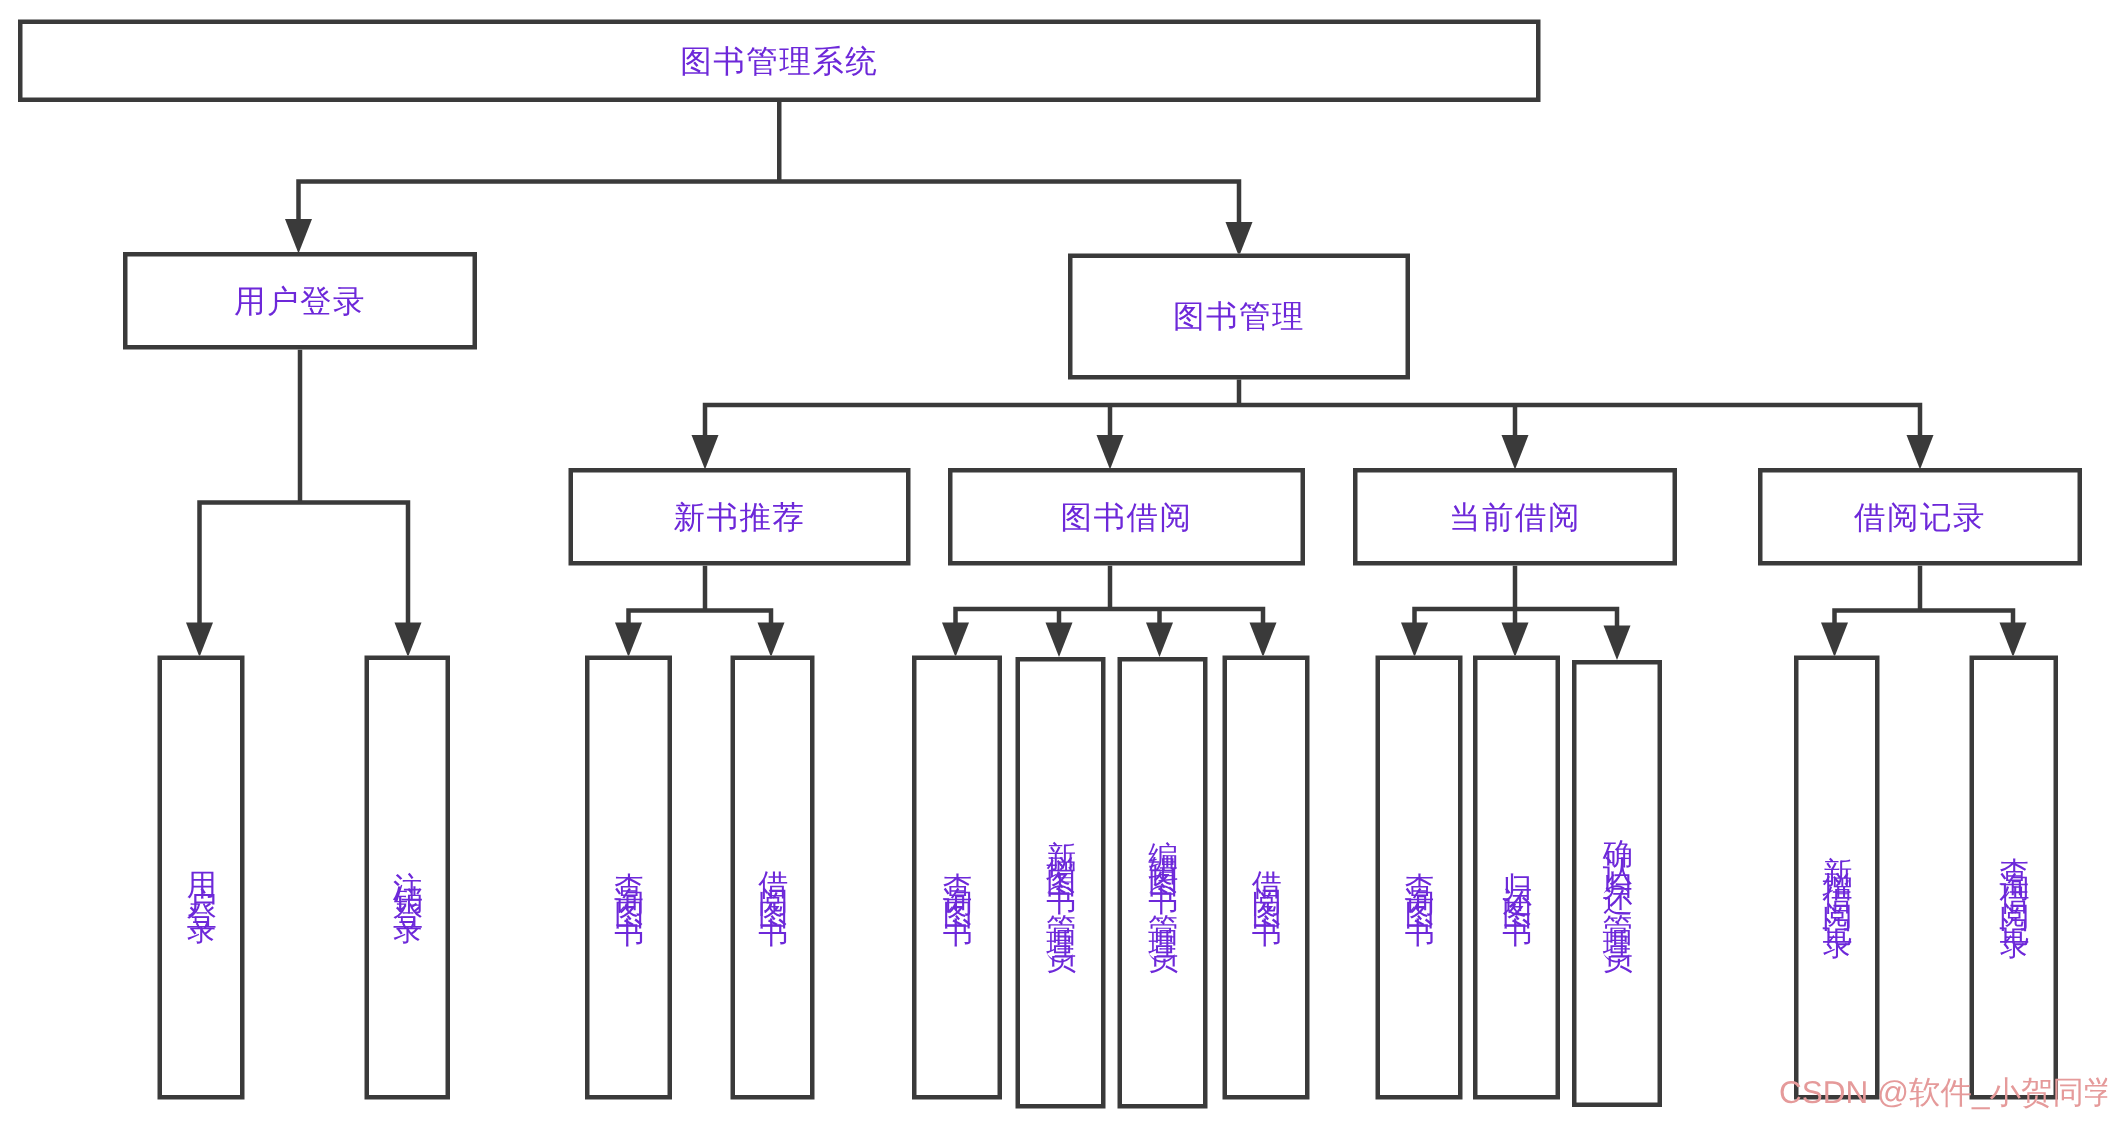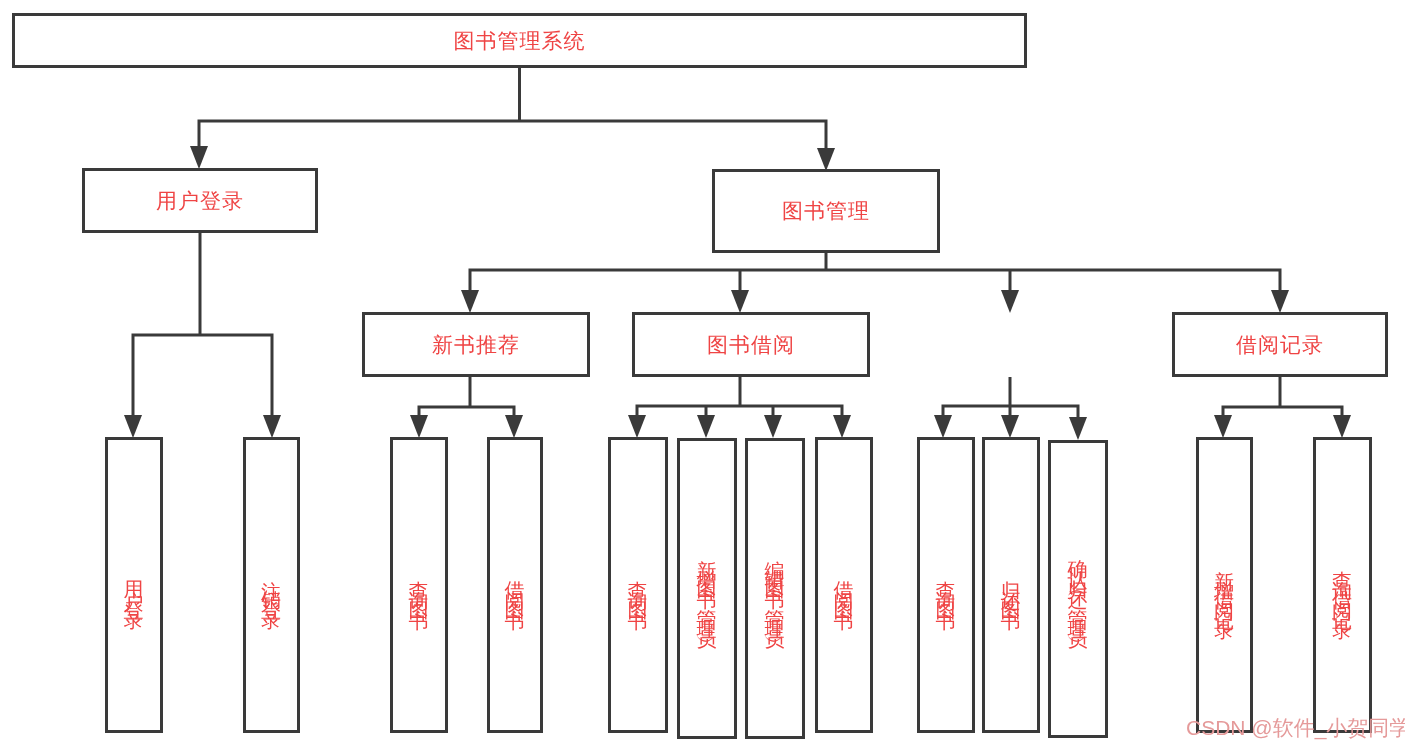--- a/index.html
+++ b/index.html
@@ -22,21 +22,21 @@
     z-index: 1;
   }
   .node {
     position: absolute;
     box-sizing: border-box;
     background: #ffffff;
     border: 3px solid #3a3a3a;
     display: flex;
     align-items: center;
     justify-content: center;
-    color: #ef4444;
+    color: #6d28d9;
     z-index: 2;
   }
   .hnode {
     font-size: 21px;
     letter-spacing: 1px;
     white-space: nowrap;
   }
   .vnode {
     font-size: 20px;
   }
@@ -44,21 +44,21 @@
     writing-mode: vertical-rl;
     text-orientation: mixed;
     letter-spacing: 10px;
     line-height: 1;
     white-space: nowrap;
   }
   
   .n-root          { left: 12px;   top: 13px;  width: 1015px; height: 55px; }
   .n-user-login    { left: 82px;   top: 168px; width: 236px;  height: 65px; }
   .n-book-mgmt     { left: 712px;  top: 169px; width: 228px;  height: 84px; }
-  .n-new-books     { left: 362px;  top: 312px; width: 228px;  height: 65px; }
+  .n-new-books     { left: 379px;  top: 312px; width: 228px;  height: 65px; }
   .n-book-borrow   { left: 632px;  top: 312px; width: 238px;  height: 65px; }
   .n-cur-borrow    { left: 902px;  top: 312px; width: 216px;  height: 65px; }
   .n-borrow-rec    { left: 1172px; top: 312px; width: 216px;  height: 65px; }
   
   .c-user-1 { left: 105px;  top: 437px; width: 58px; height: 296px; }
   .c-user-2 { left: 243px;  top: 437px; width: 57px; height: 296px; }
   .c-new-1  { left: 390px;  top: 437px; width: 58px; height: 296px; }
   .c-new-2  { left: 487px;  top: 437px; width: 56px; height: 296px; }
   .c-bb-1   { left: 608px;  top: 437px; width: 60px; height: 296px; }
   .c-bb-2   { left: 677px;  top: 438px; width: 60px; height: 301px; }
@@ -142,20 +142,23 @@
   <div class="node hnode n-book-mgmt">
     <span>图书管理</span>
   </div>
 
   <div class="node hnode n-new-books">
     <span>新书推荐</span>
   </div>
   <div class="node hnode n-book-borrow">
     <span>图书借阅</span>
   </div>
+  <div class="node hnode n-cur-borrow">
+    <span>当前借阅</span>
+  </div>
   <div class="node hnode n-borrow-rec">
     <span>借阅记录</span>
   </div>
 
   <div class="node vnode c-user-1">
     <span class="vtext">用户登录</span>
   </div>
   <div class="node vnode c-user-2">
     <span class="vtext">注销登录</span>
   </div>

